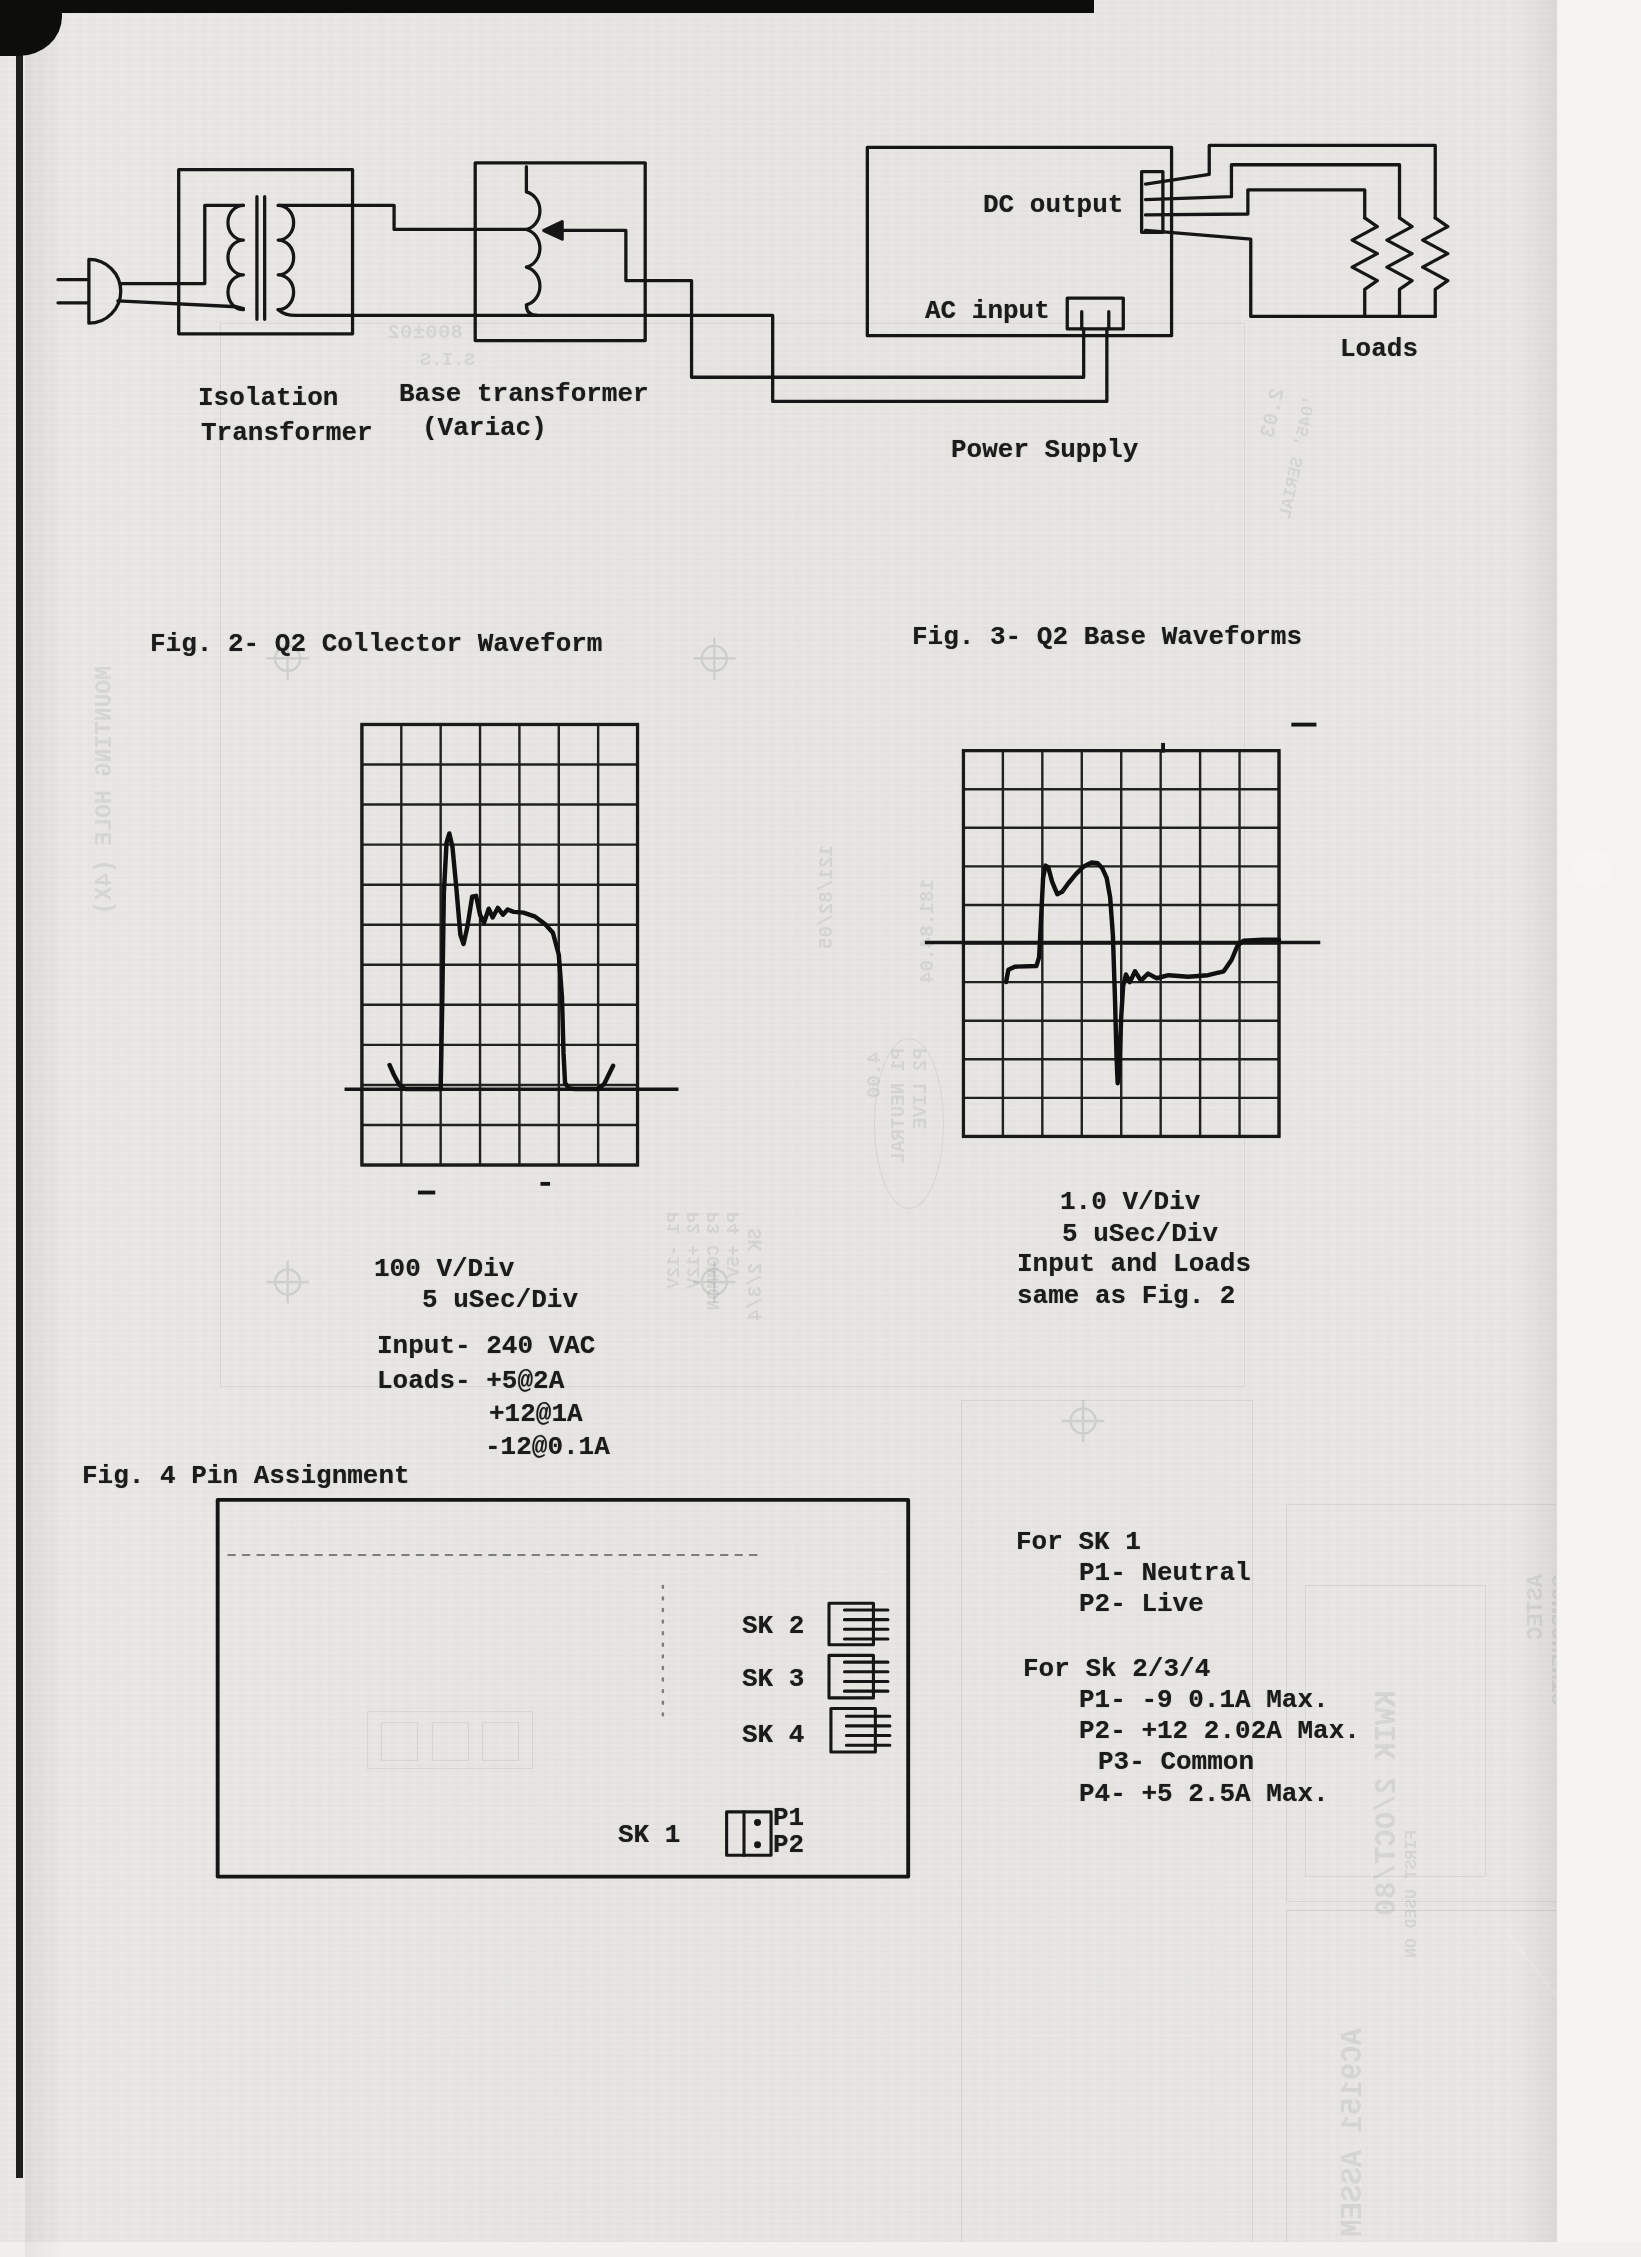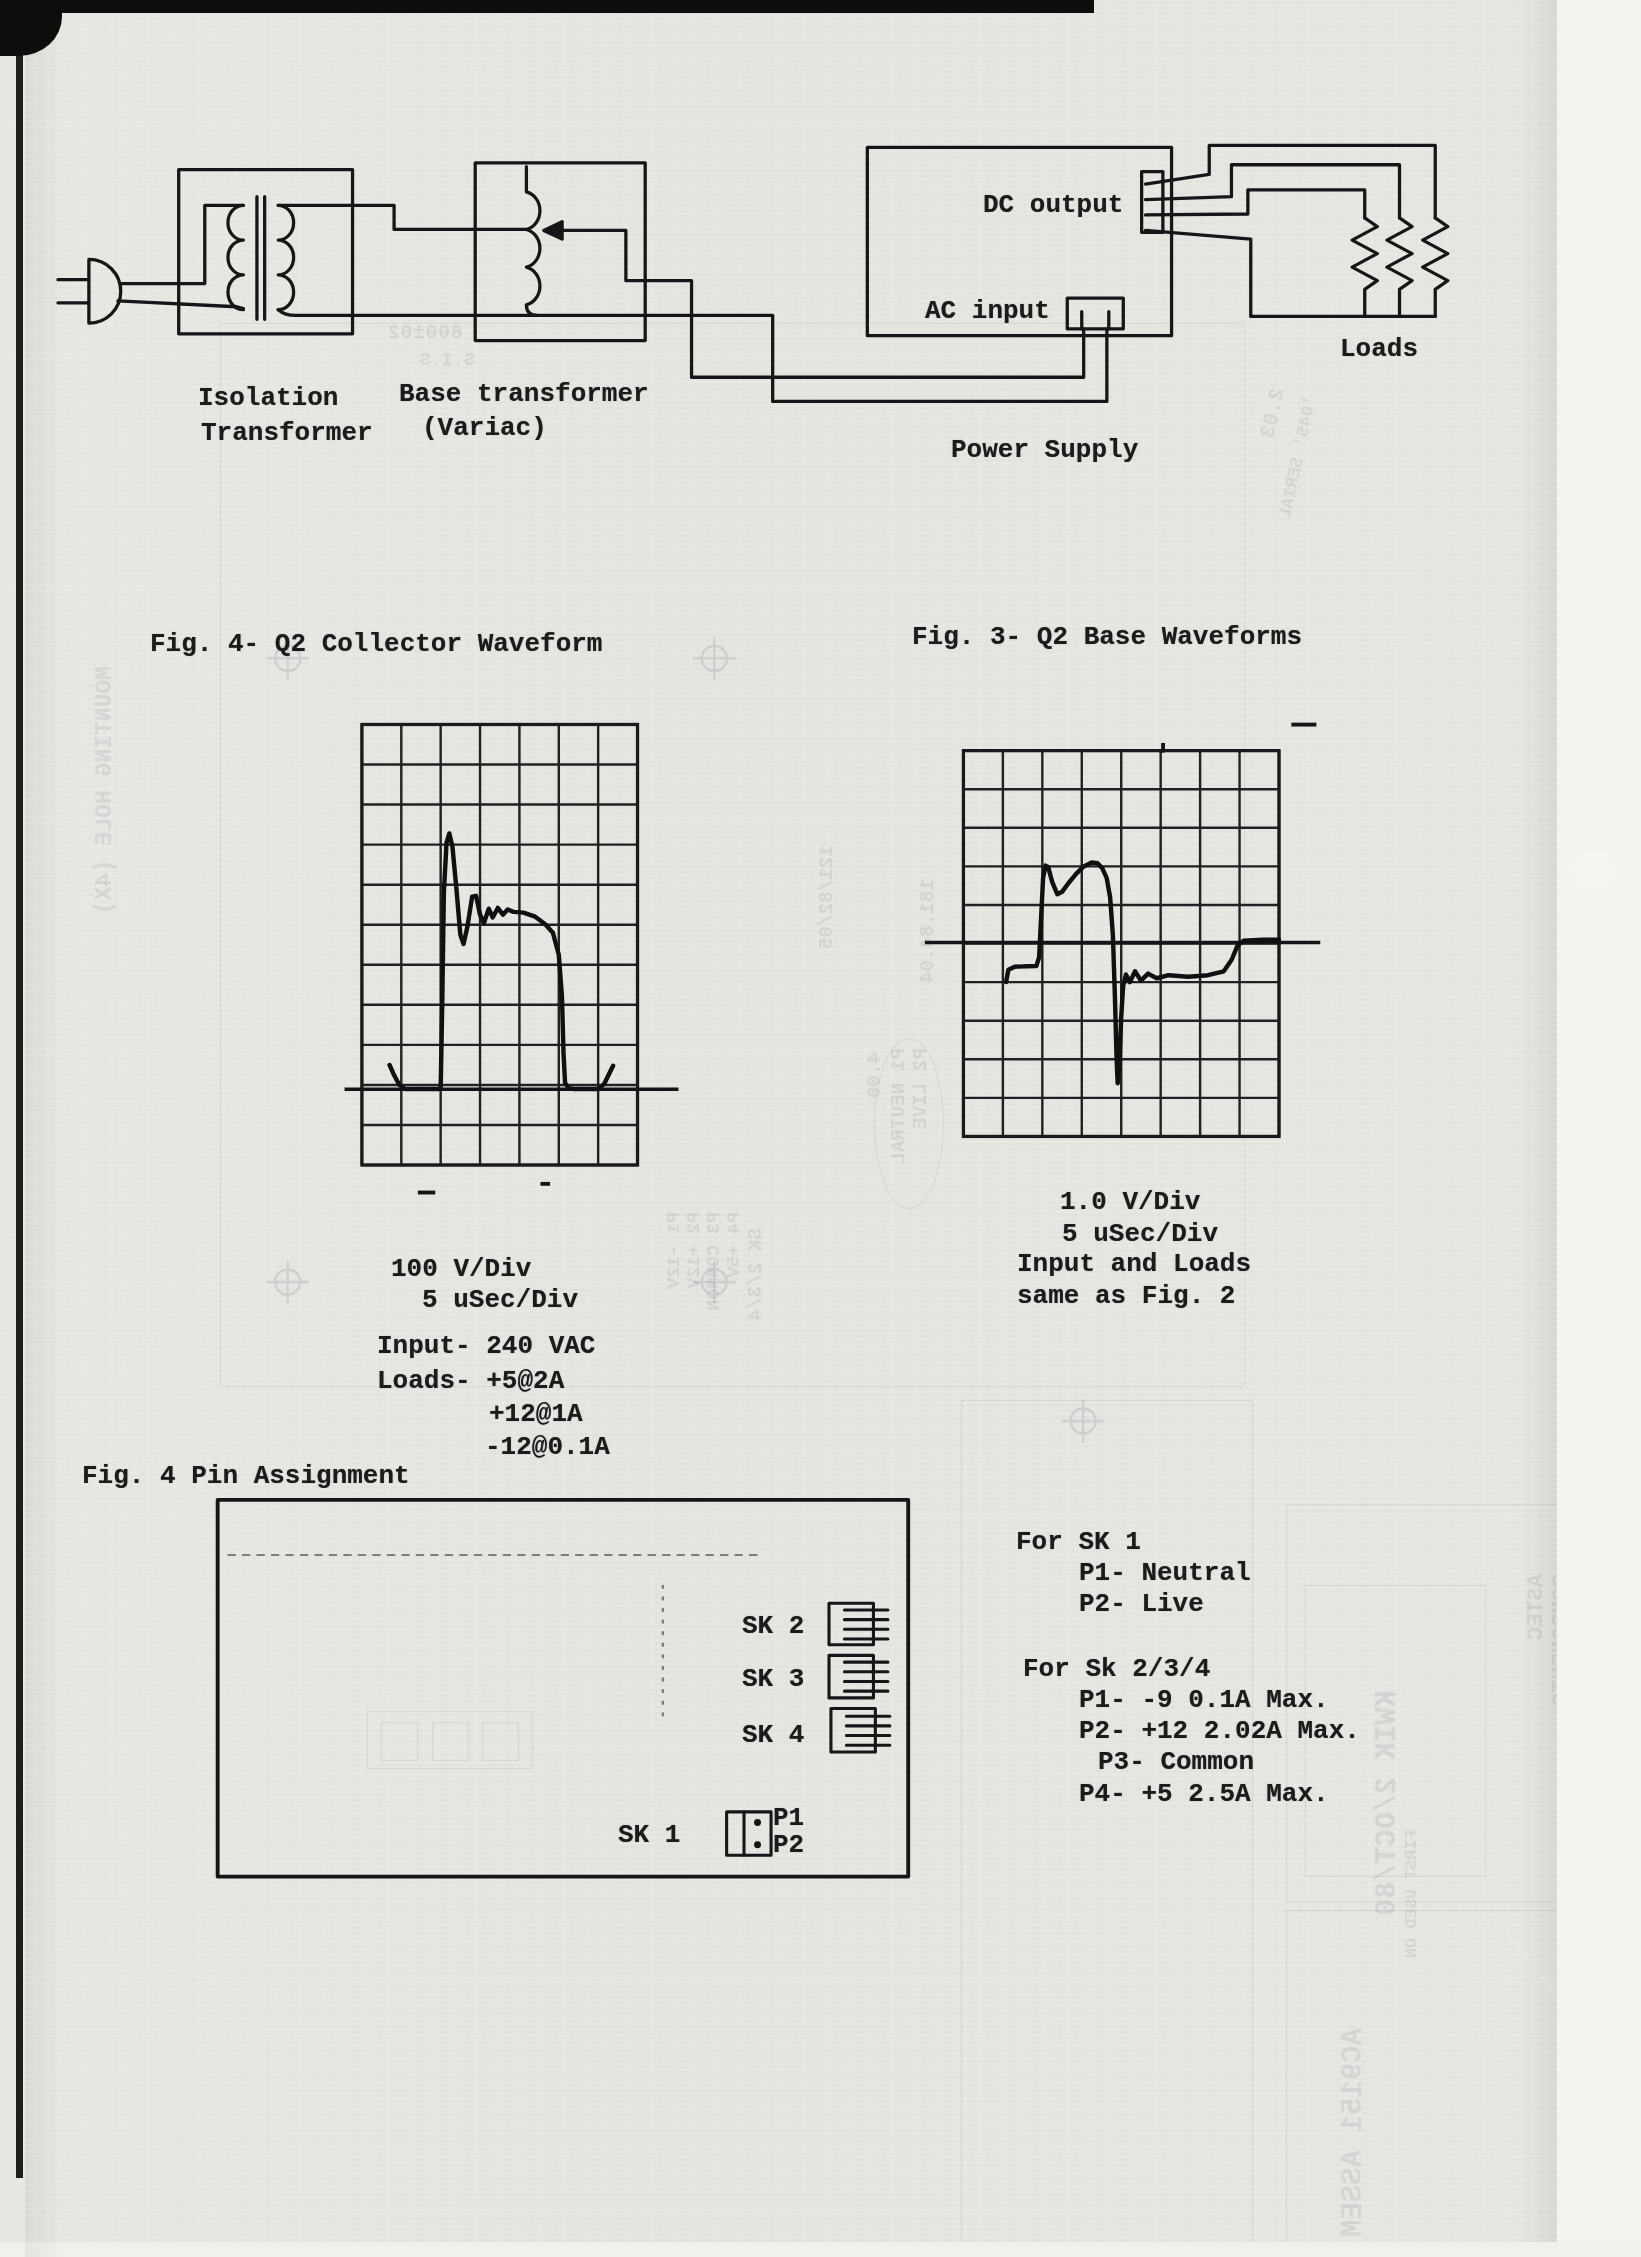--- a/index.html
+++ b/index.html
@@ -116,21 +116,21 @@
 
   <div class="t" style="left:198px;top:382px;">Isolation</div>
   <div class="t" style="left:201px;top:417px;">Transformer</div>
   <div class="t" style="left:399px;top:378px;">Base transformer</div>
   <div class="t" style="left:422px;top:412px;">(Variac)</div>
   <div class="t" style="left:951px;top:434px;">Power Supply</div>
   <div class="t" style="left:983px;top:189px;">DC output</div>
   <div class="t" style="left:925px;top:295px;">AC input</div>
   <div class="t" style="left:1340px;top:333px;">Loads</div>
 
-  <div class="t" style="left:150px;top:628px;">Fig. 4- Q2 Collector Waveform</div>
+  <div class="t" style="left:150px;top:628px;">Fig. 2- Q2 Collector Waveform</div>
   <div id="scopes" style="position:absolute;inset:0;">
       <svg viewBox="340 735 380 515" style="position: absolute; left: 328px; top: 710px; width: 367px; height: 497px;">
         <line x1="375" y1="750" x2="375" y2="1206.5" stroke="#212121" stroke-width="2.5"></line>
         <line x1="415.8" y1="750" x2="415.8" y2="1206.5" stroke="#212121" stroke-width="2.5"></line>
         <line x1="456.6" y1="750" x2="456.6" y2="1206.5" stroke="#212121" stroke-width="2.5"></line>
         <line x1="497.4" y1="750" x2="497.4" y2="1206.5" stroke="#212121" stroke-width="2.5"></line>
         <line x1="538.2" y1="750" x2="538.2" y2="1206.5" stroke="#212121" stroke-width="2.5"></line>
         <line x1="579" y1="750" x2="579" y2="1206.5" stroke="#212121" stroke-width="2.5"></line>
         <line x1="619.8" y1="750" x2="619.8" y2="1206.5" stroke="#212121" stroke-width="2.5"></line>
         <line x1="660.5999999999999" y1="750" x2="660.5999999999999" y2="1206.5" stroke="#212121" stroke-width="2.5"></line>
@@ -173,21 +173,21 @@
         <line x1="998" y1="1098" x2="1325.2" y2="1098" stroke="#212121" stroke-width="2.5"></line>
         <line x1="998" y1="1138" x2="1325.2" y2="1138" stroke="#212121" stroke-width="2.5"></line>
         <line x1="998" y1="1178" x2="1325.2" y2="1178" stroke="#212121" stroke-width="2.5"></line>
         <rect x="998" y="778" width="327.2" height="400" fill="none" stroke="#1a1a1a" stroke-width="3.4"></rect>
         <line x1="958" y1="977" x2="1368" y2="977" stroke="#151515" stroke-width="3.6"></line>
         <line x1="1338" y1="751" x2="1364" y2="751" stroke="#151515" stroke-width="4"></line>
         <line x1="1205" y1="770" x2="1205" y2="780" stroke="#151515" stroke-width="4"></line>
         <polyline points="1042.2,1018.0 1044.6,1005.2 1051.2,1002.0 1073.7,1001.2 1076.5,992.0 1078.6,950.0 1080.6,910.0 1083.1,897.2 1085.9,898.8 1090.0,914.0 1095.3,926.8 1100.3,924.4 1106.4,916.0 1114.6,906.0 1122.7,898.0 1130.9,894.0 1137.1,894.8 1142.0,900.0 1146.5,910.0 1150.1,930.0 1153.0,970.0 1155.1,1034.0 1156.7,1094.0 1157.9,1122.8 1159.6,1106.0 1161.6,1054.0 1163.6,1022.0 1166.5,1010.0 1170.6,1018.0 1175.9,1006.8 1182.0,1016.4 1189.4,1009.2 1198.4,1014.0 1210.7,1010.8 1231.1,1012.4 1251.6,1010.8 1267.9,1006.8 1276.1,994.8 1282.3,980.0 1288.4,975.2 1308.8,974.0 1325.2,974.0" fill="none" stroke="#101010" stroke-width="4.6" stroke-linejoin="round" stroke-linecap="round"></polyline>
       </svg>
     </div>
-  <div class="t" style="left:391px;top:1253px;">100 V/Div</div>
+  <div class="t" style="left:374px;top:1253px;">100 V/Div</div>
   <div class="t" style="left:422px;top:1284px;">5 uSec/Div</div>
   <div class="t" style="left:377px;top:1330px;">Input- 240 VAC</div>
   <div class="t" style="left:377px;top:1365px;">Loads- +5@2A</div>
   <div class="t" style="left:489px;top:1398px;">+12@1A</div>
   <div class="t" style="left:485px;top:1431px;">-12@0.1A</div>
 
   <div class="t" style="left:912px;top:621px;">Fig. 3- Q2 Base Waveforms</div>
   <div class="t" style="left:1060px;top:1186px;">1.0 V/Div</div>
   <div class="t" style="left:1062px;top:1218px;">5 uSec/Div</div>
   <div class="t" style="left:1017px;top:1248px;">Input and Loads</div>

